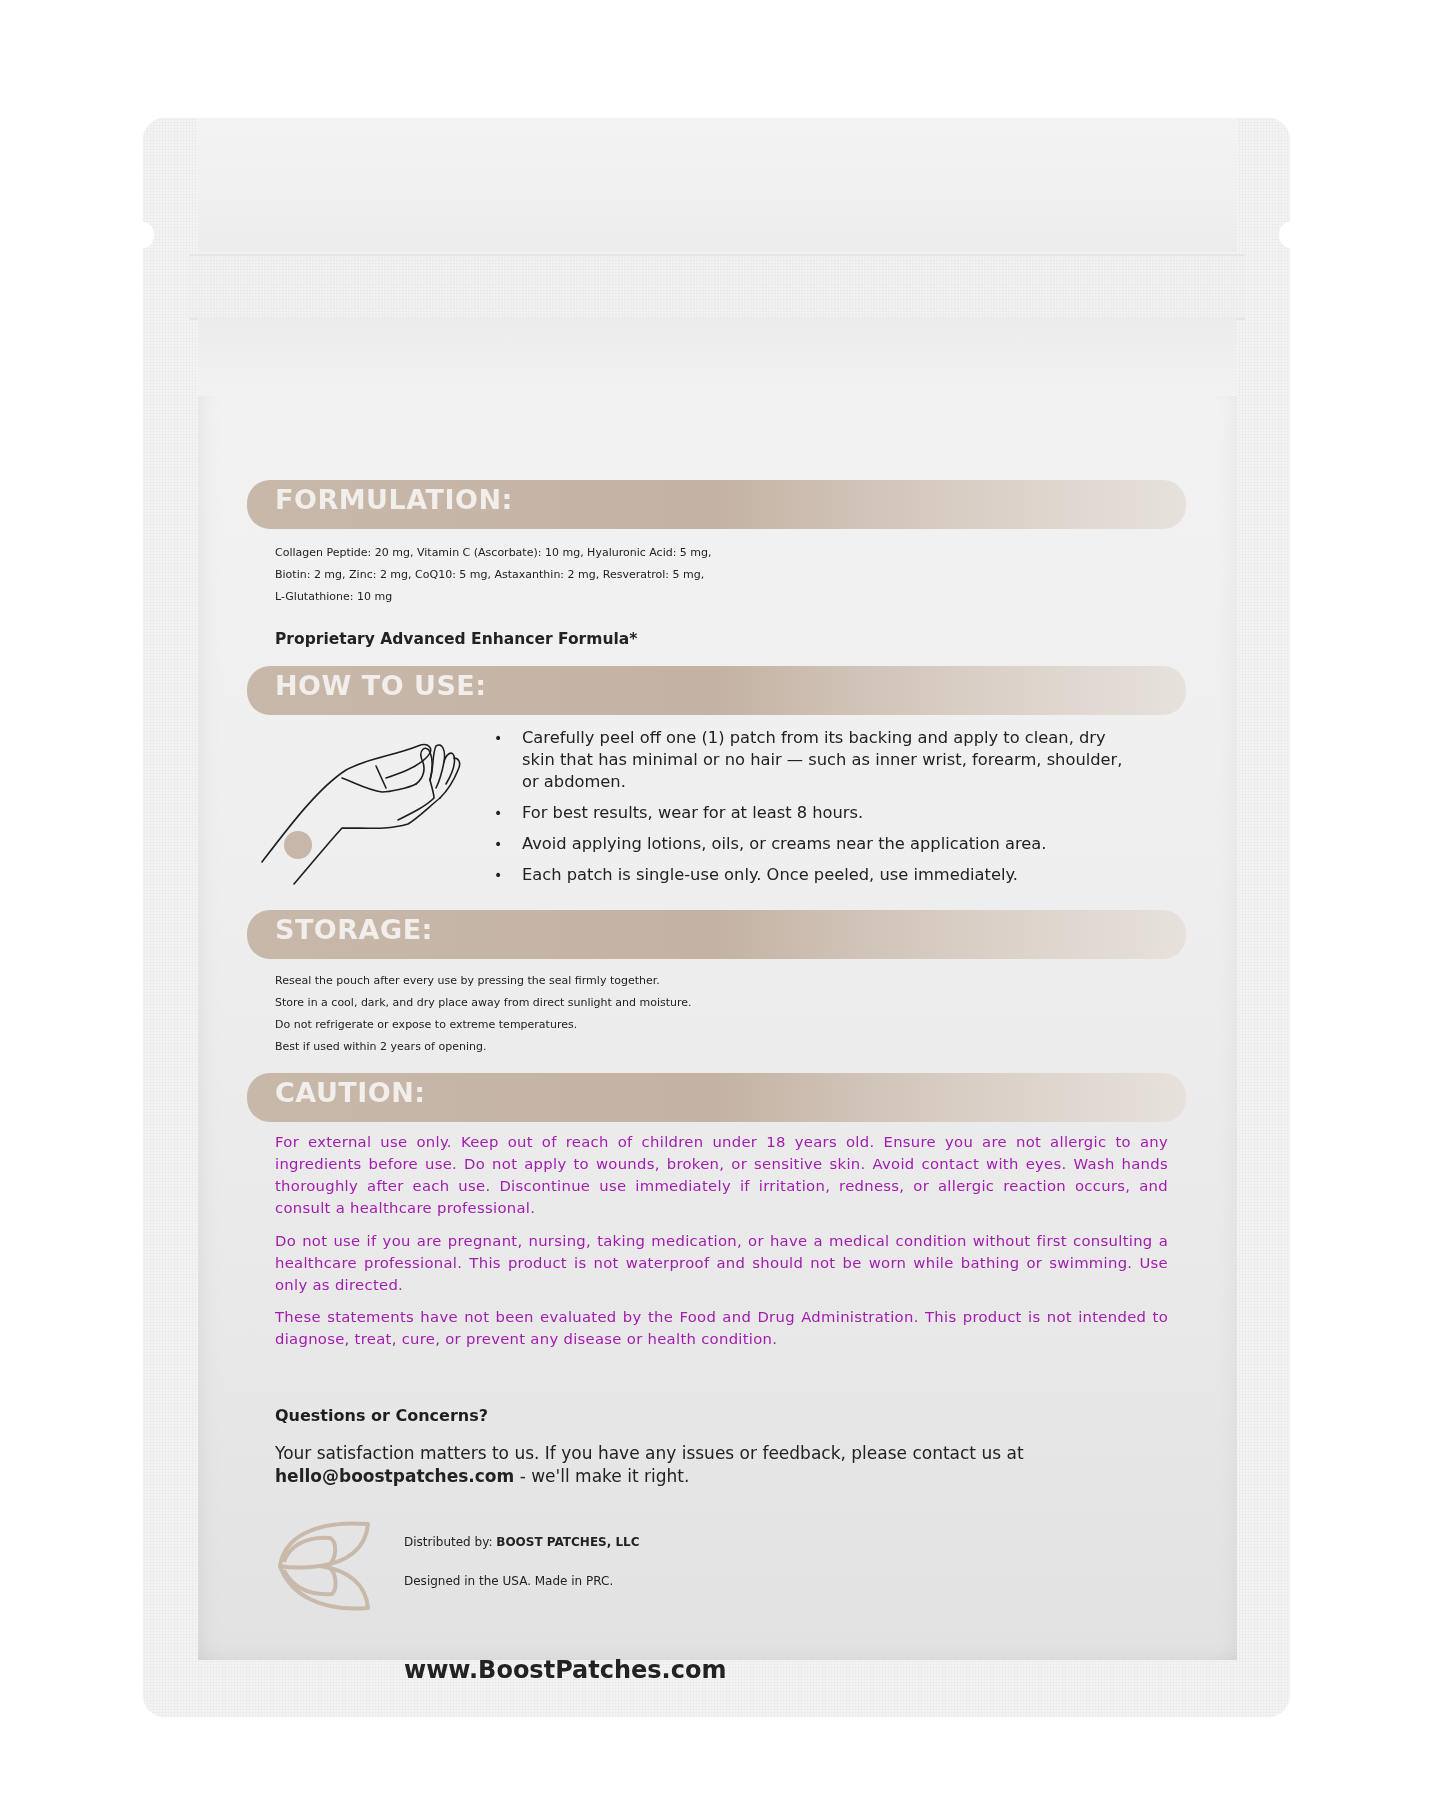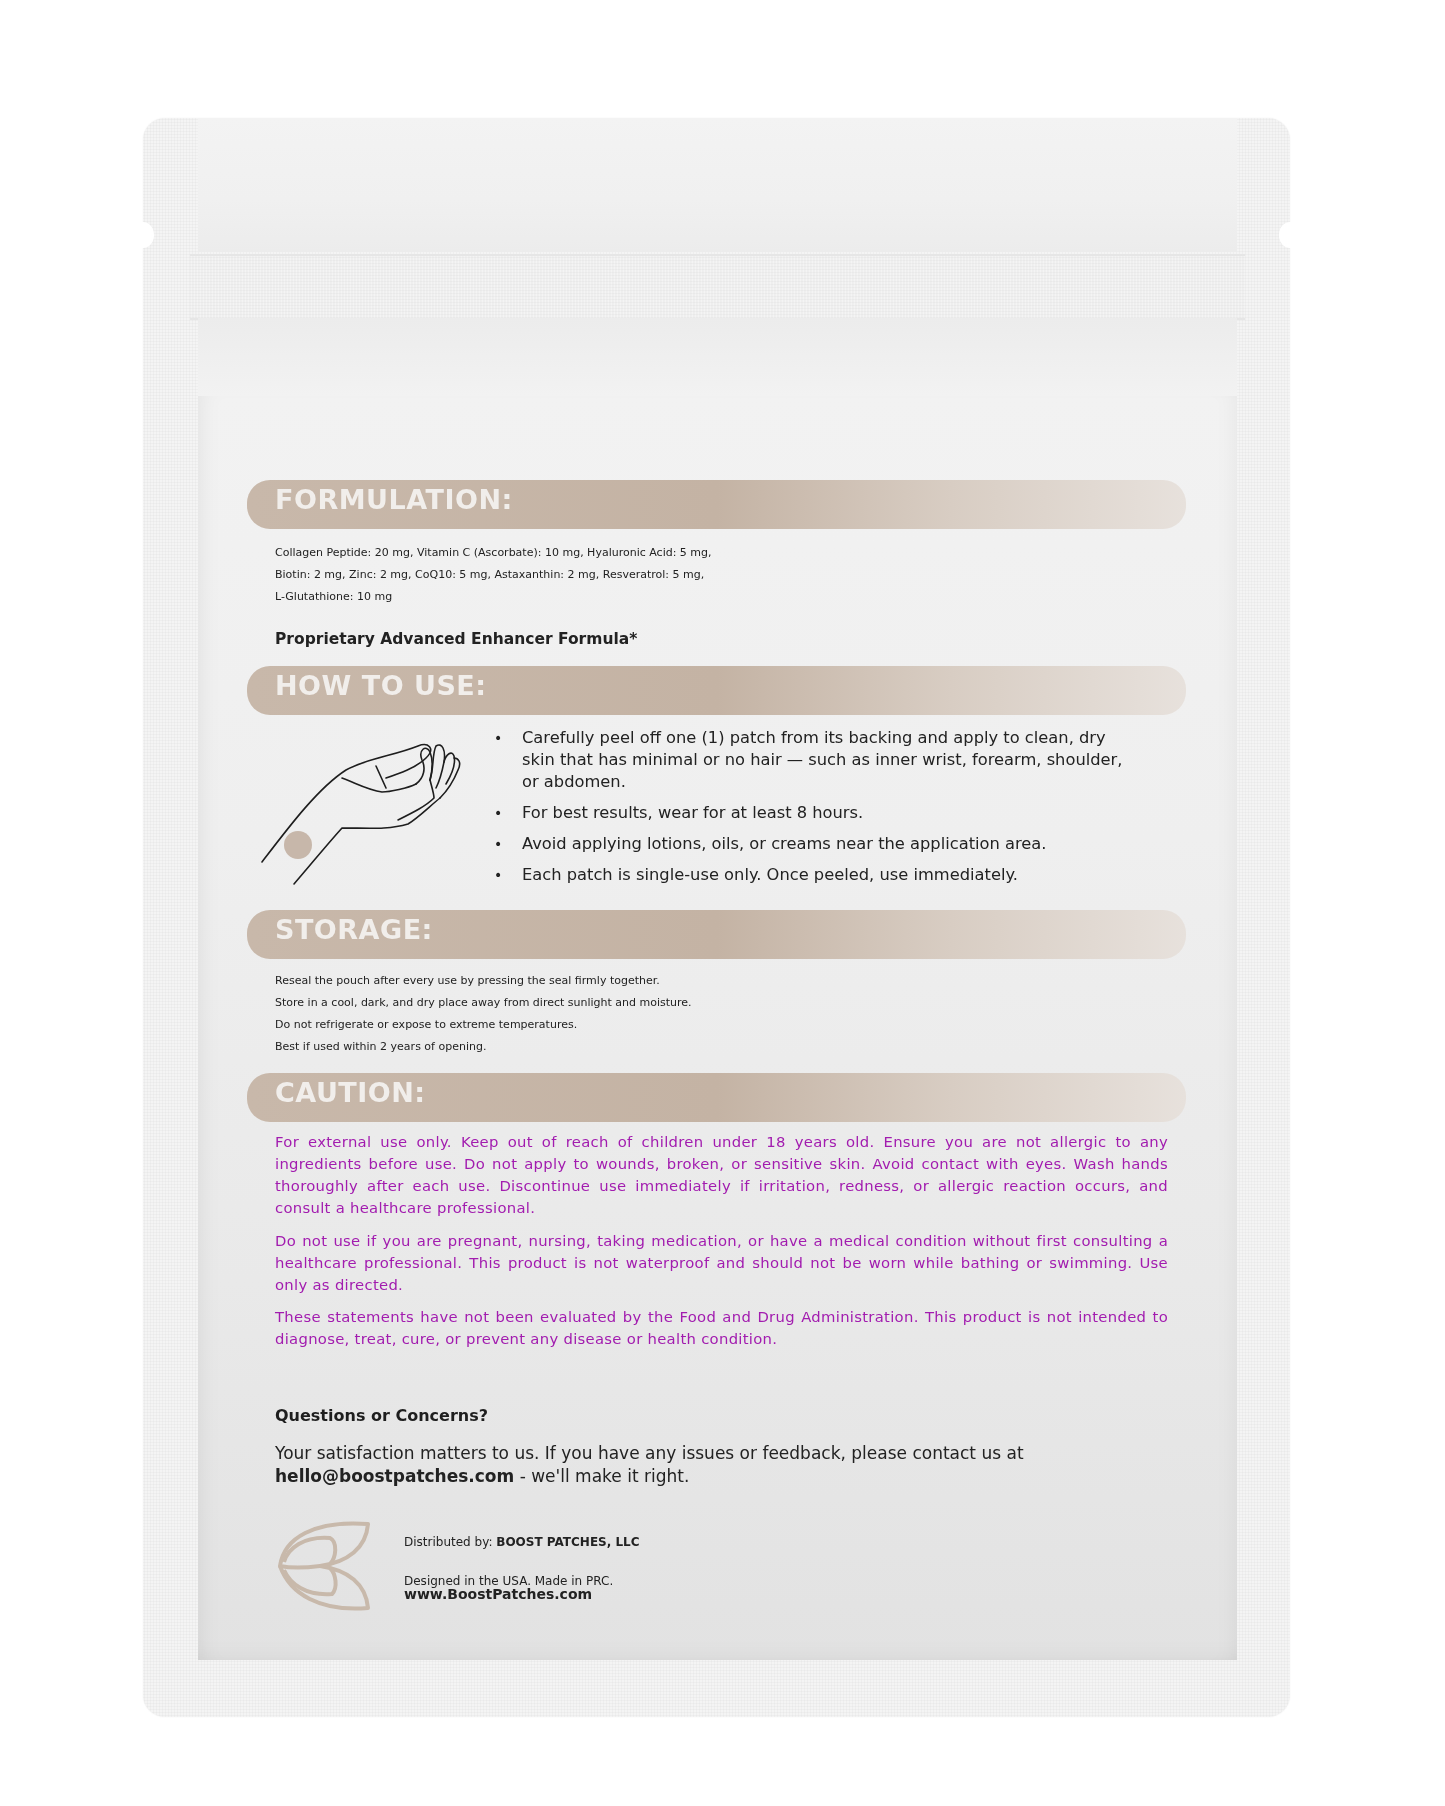--- a/index.html
+++ b/index.html
@@ -124,13 +124,13 @@
 <svg class="logo" width="100" height="102" viewBox="0 0 100 102">
   <g fill="none" stroke="#c8b9ab" stroke-width="4" stroke-linejoin="round">
     <path d="M6 52 C 10 24, 40 6, 94 10 C 92 34, 74 48, 46 52 C 30 54, 16 54, 6 52 Z"></path>
     <path d="M10 48 C 14 34, 30 22, 56 24 C 64 28, 62 44, 56 50"></path>
     <path d="M6 52 C 16 80, 46 98, 94 94 C 92 70, 74 56, 46 52"></path>
     <path d="M10 56 C 16 70, 32 82, 58 80 C 64 74, 62 60, 56 54"></path>
   </g>
 </svg>
 <div class="footer-line" style="top:1530px;"><span>Distributed by: </span><b>BOOST PATCHES, LLC</b></div>
 <div class="footer-line" style="top:1556px;margin-top:13px;">Designed in the USA. Made in PRC.</div>
-<div class="footer-line" style="top:1582px; font-weight:bold; font-size:14px;">www.BoostPatches.com</div>
+<div class="footer-line" style="top:1658px; font-weight:bold; font-size:24px;">www.BoostPatches.com</div>
 
 </body></html>

